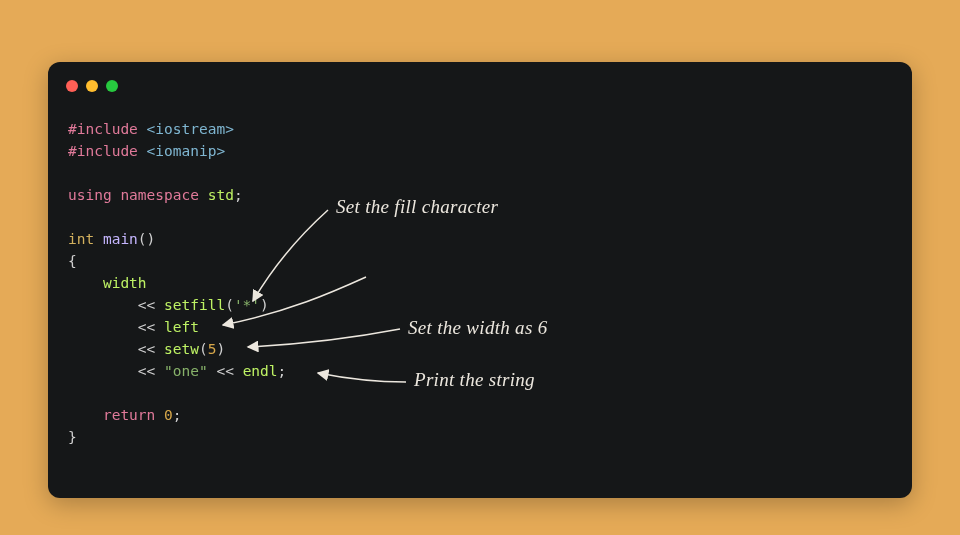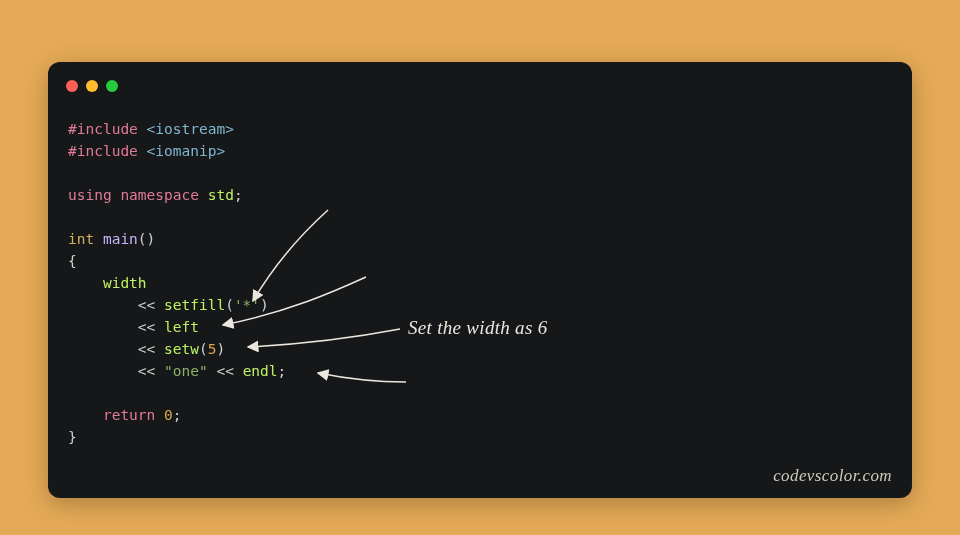--- a/index.html
+++ b/index.html
@@ -120,16 +120,17 @@
 
     <path d="M 280 148  C 250 175, 225 205, 205 239" stroke="#ece7de" stroke-width="1.5" fill="none" marker-end="url(#arrowhead)"></path>
 
     <path d="M 318 215  C 285 230, 240 250, 175 263" stroke="#ece7de" stroke-width="1.5" fill="none" marker-end="url(#arrowhead)"></path>
 
     <path d="M 352 267  C 310 275, 260 282, 200 285" stroke="#ece7de" stroke-width="1.5" fill="none" marker-end="url(#arrowhead)"></path>
 
     <path d="M 358 320  C 330 320, 300 317, 270 311" stroke="#ece7de" stroke-width="1.5" fill="none" marker-end="url(#arrowhead)"></path>
   </svg>
 
+  <div class="annotation" style="left:288px; top:134px;">Set the fill character</div>
   <div class="annotation" style="left:360px; top:255px;">Set the width as 6</div>
+  <div class="annotation" style="left:366px; top:307px;">Print the string</div>
 
-  <div class="watermark">codevscolor.com</div>
 </div>
 
 </body></html>

